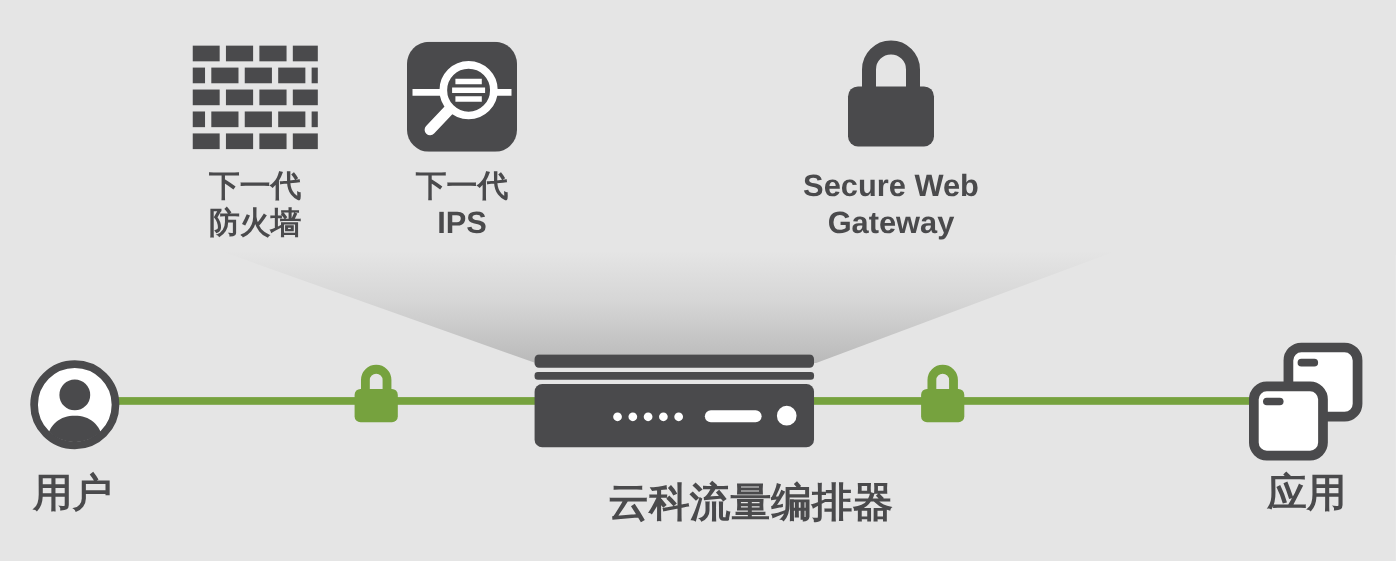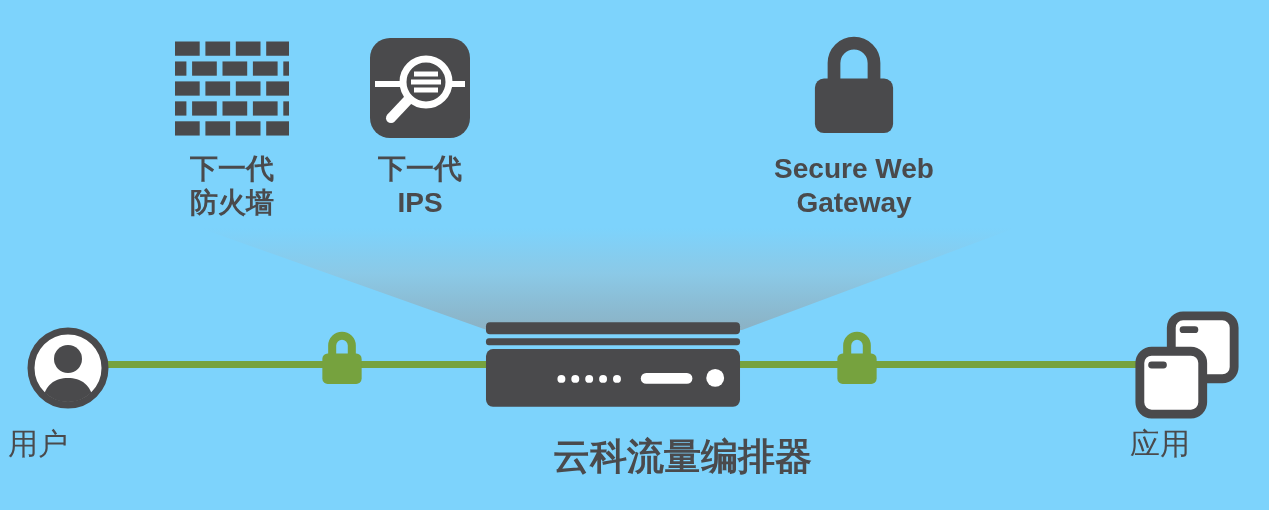--- a/index.html
+++ b/index.html
@@ -9,21 +9,21 @@
   * { margin: 0; padding: 0; box-sizing: border-box; }
   html, body { background: #ffffff; }
   body {
     font-family: "Liberation Sans", "DejaVu Sans", sans-serif;
     color: var(--dark);
   }
   .canvas {
     position: relative;
     width: 1269px;
     height: 510px;
-    background: #7dd3fc;
+    background: #e5e5e5;
     overflow: hidden;
   }
   svg { display: block; color: var(--dark); }
   .green-ink svg, svg.green-ink { color: var(--green); }
 
   
   .service {
     position: absolute;
     top: 18px;
     width: 180px;
@@ -44,21 +44,21 @@
     font-size: 28px;
     line-height: 34px;
     font-weight: 700;
     color: var(--dark);
     white-space: nowrap;
   }
   .service .labels span { display: block; }
   .s1 { left: 142px; }
   .s2 { left: 330px; }
   .s3 { left: 518px; }
-  .s4 { left: 764px; }
+  .s4 { left: 720px; }
   .s5 { left: 895px; }
 
   
   .funnel {
     position: absolute;
     left: 200px;
     top: 228px;
     width: 815px;
     height: 102px;
     background: linear-gradient(to bottom,
@@ -79,23 +79,24 @@
   }
   .user-node   { position: absolute; left: 24px;  top: 324px; }
   .lock-left   { position: absolute; left: 317px; top: 328px; }
   .lock-right  { position: absolute; left: 832px; top: 328px; }
   .device      { position: absolute; left: 484px; top: 322px; }
   .apps-node   { position: absolute; left: 1132px; top: 310px; }
 
   
   .endpoint-label {
     position: absolute;
-    font-size: 30px;
-    font-weight: 400;
-    color: var(--dark);
+    font-size: 36px;
+    font-weight: 700;
+    color: var(--dark);
+    text-align: center;
     white-space: nowrap;
   }
   .user-label { left: 8px;  width: 116px; top: 424px; }
   .apps-label { left: 1130px; width: 116px; top: 424px; }
   .orchestrator-label {
     position: absolute;
     left: 412px;
     width: 400px;
     top: 432px;
     font-size: 37px;

